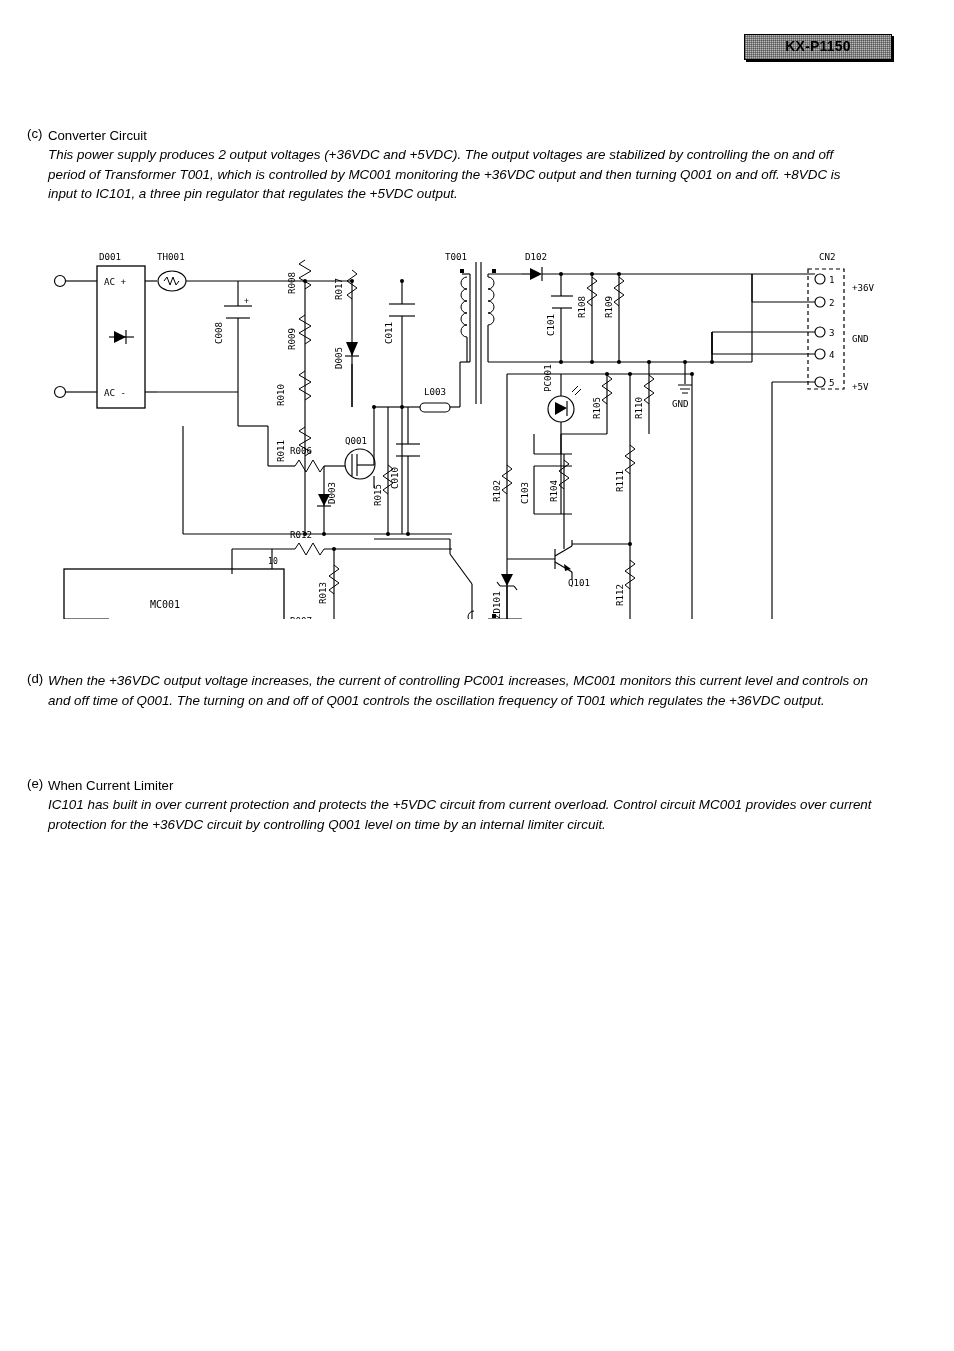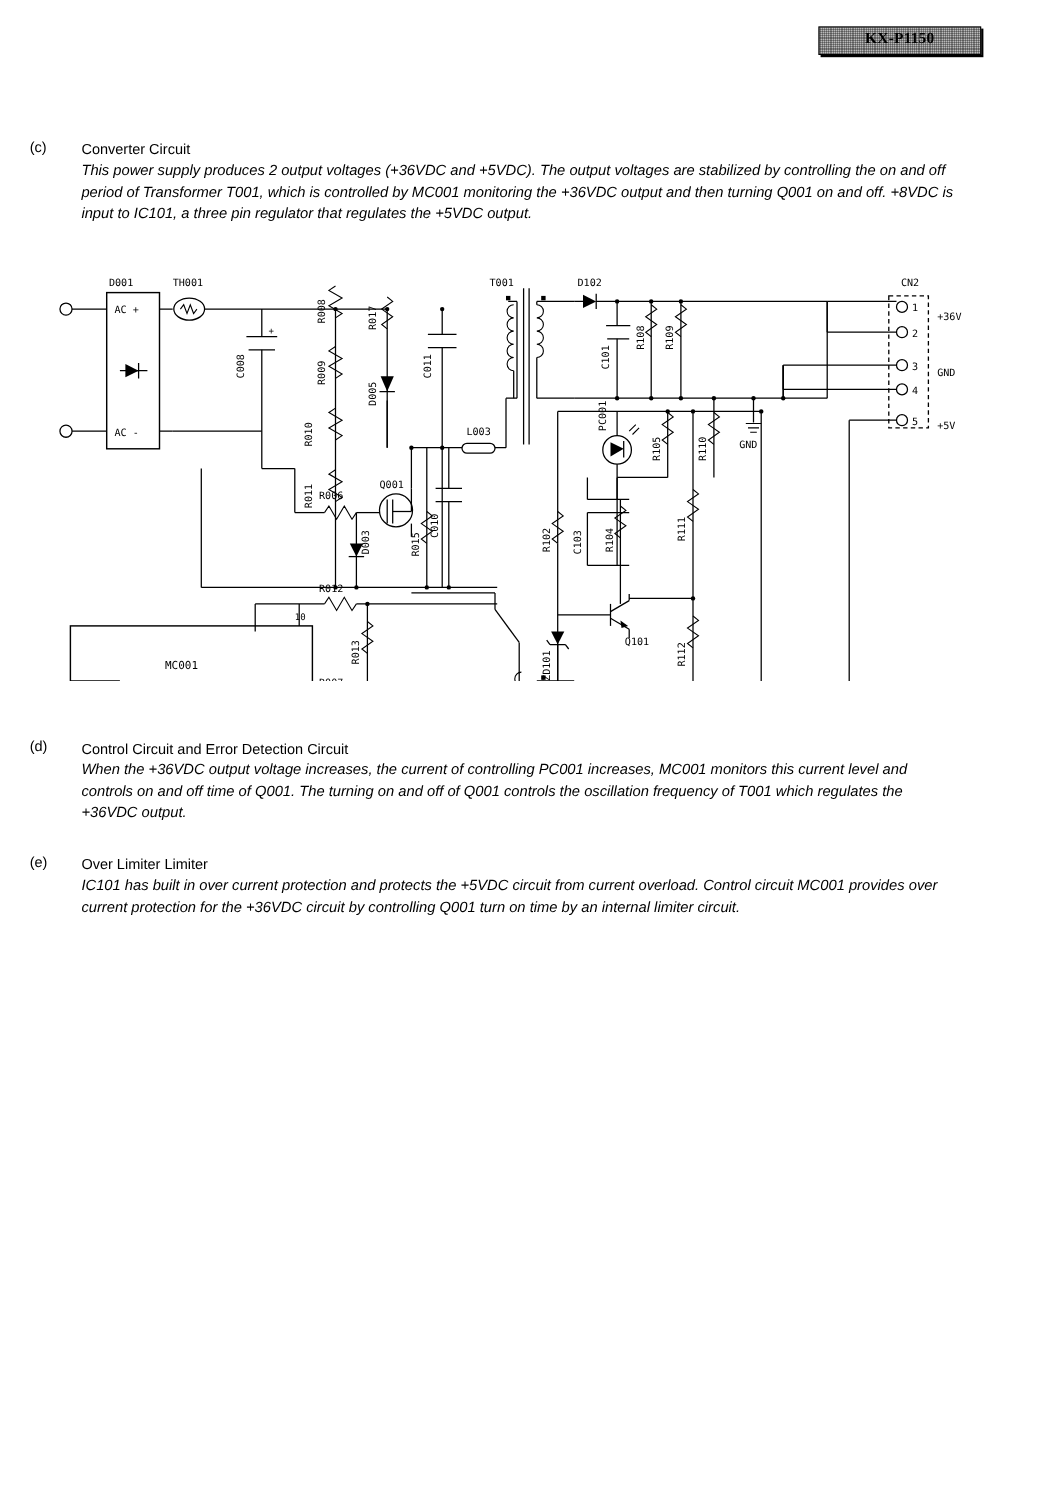--- a/index.html
+++ b/index.html
@@ -5,38 +5,37 @@
   html,body{margin:0;padding:0;background:#ffffff;}
   body{
     width:954px;height:1351px;position:relative;overflow:hidden;
     font-family:"Liberation Sans","DejaVu Sans",sans-serif;
     color:#000;
   }
   .page{position:absolute;inset:0;}
 
   
   .hdr-badge{
-    position:absolute;left:744px;top:24px;width:146px;height:24px;
+    position:absolute;left:744px;top:34px;width:146px;height:24px;
     border:1px solid #000;
     background-color:#b9b9b9;
     background-image:
       repeating-linear-gradient(0deg,  rgba(0,0,0,.30) 0 1px, rgba(0,0,0,0) 1px 2px),
       repeating-linear-gradient(90deg, rgba(0,0,0,.30) 0 1px, rgba(0,0,0,0) 1px 2px);
     box-shadow:2px 2px 0 #000;
-    font-family:Liberation Serif, serif;
   }
   .hdr-badge span{
     position:absolute;left:0;right:0;top:3px;text-align:center;
     font-size:14px;font-weight:bold;letter-spacing:.2px;color:#000;
   }
 
   
   .sec{position:absolute;left:27px;width:845px;}
   .sec .marker{position:absolute;left:0;top:0;width:42px;font-size:13.2px;}
-  .sec .body{margin-left:47px;}
+  .sec .body{margin-left:21px;}
   .sec .ttl{font-size:13.2px;line-height:19px;}
   .sec p{margin:0;font-size:13.4px;line-height:19.6px;text-align:left;font-style:italic;}
 
   #sec-c{top:126px;}
   #sec-d{top:671px;}
   #sec-e{top:776px;}
 
   
   #schematic{position:absolute;left:52px;top:244px;}
   svg text{font-family:"DejaVu Sans Mono","Liberation Mono",monospace;fill:#000;}
@@ -476,26 +475,25 @@
     <circle cx="660" cy="118" r="2" class="fillk"></circle>
     <path class="wire" d="M720 138 H763"></path>
     <path class="wire" d="M720 138 V418"></path>
     <circle cx="720" cy="418" r="2" class="fillk"></circle>
   </svg>
   </div>
 
   <div class="sec" id="sec-d">
     <div class="marker">(d)</div>
     <div class="body">
-      <div class="ttl">Control Circuit and Error Detection Circuit</div>
       <p>When the +36VDC output voltage increases, the current of controlling PC001 increases, MC001 monitors this current level and controls on and off time of Q001. The turning on and off of Q001 controls the oscillation frequency of T001 which regulates the +36VDC output.</p>
     </div>
   </div>
 
   <div class="sec" id="sec-e">
     <div class="marker">(e)</div>
     <div class="body">
-      <div class="ttl">Over Limiter Limiter</div>
-      <p>IC101 has built in over current protection and protects the +5VDC circuit from current overload. Control circuit MC001 provides over current protection for the +36VDC circuit by controlling Q001 turn on time by an internal limiter circuit.</p>
+      <div class="ttl">When Current Limiter</div>
+      <p>IC101 has built in over current protection and protects the +5VDC circuit from current overload. Control circuit MC001 provides over current protection for the +36VDC circuit by controlling Q001 level on time by an internal limiter circuit.</p>
     </div>
   </div>
 
 </div>
 
 </body></html>

